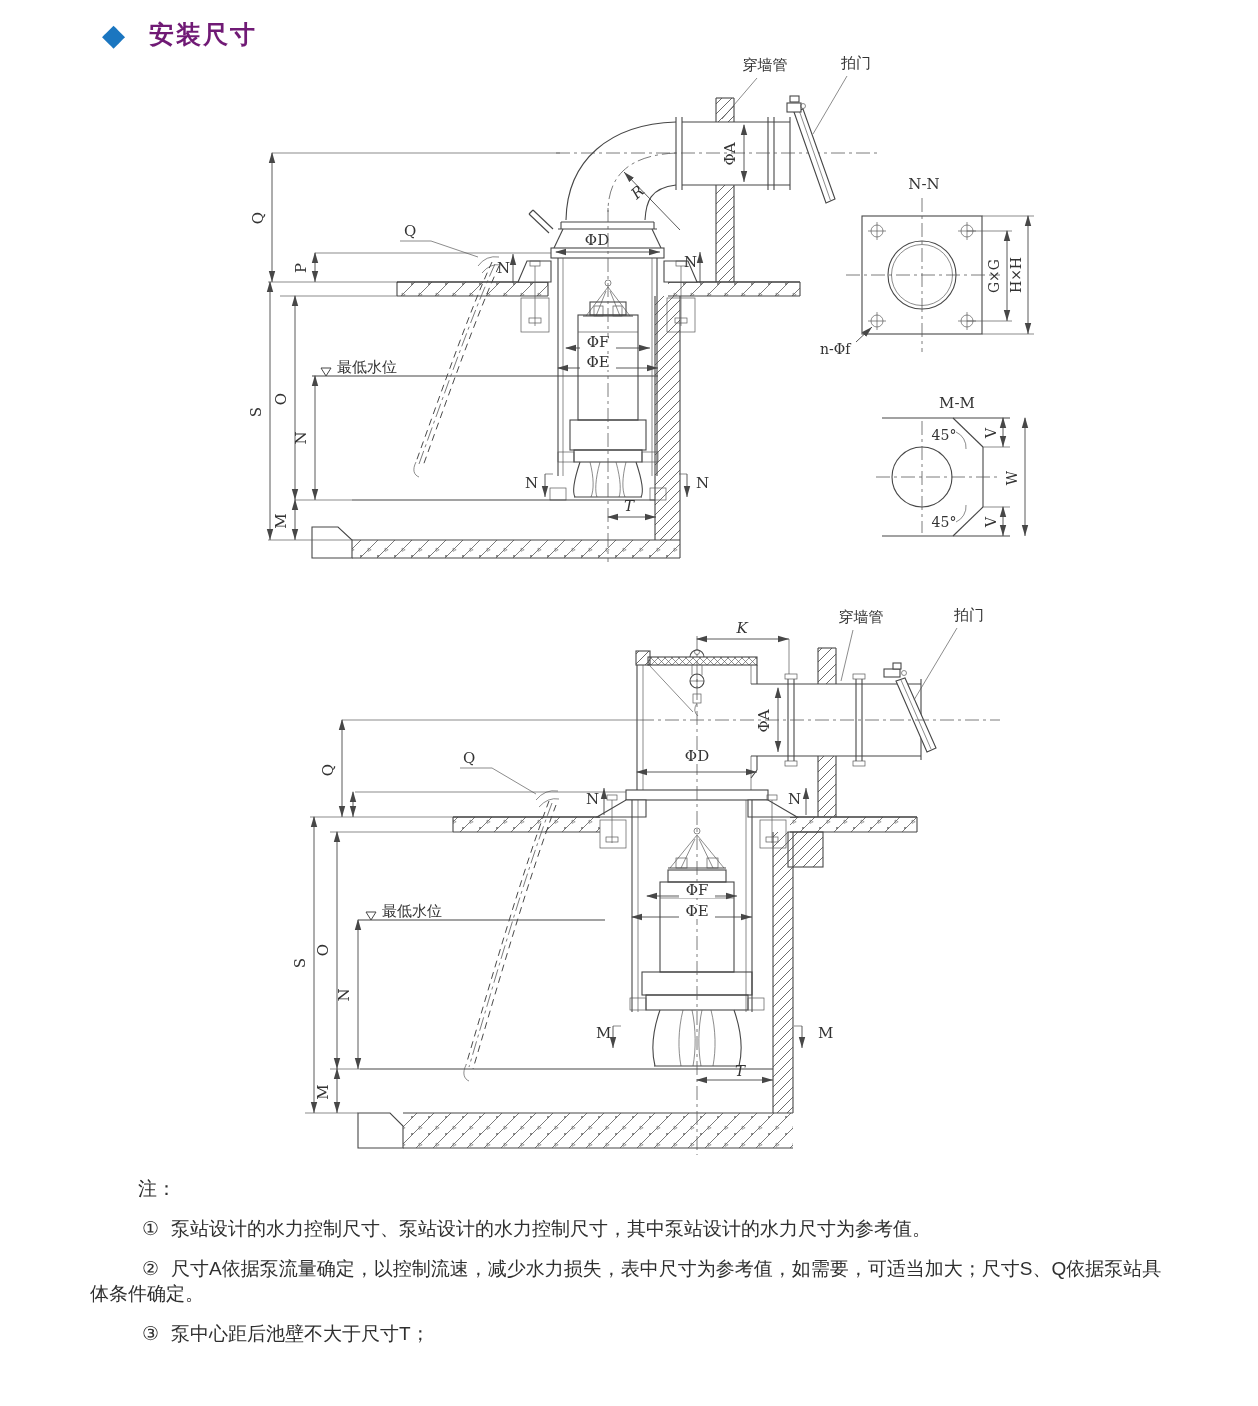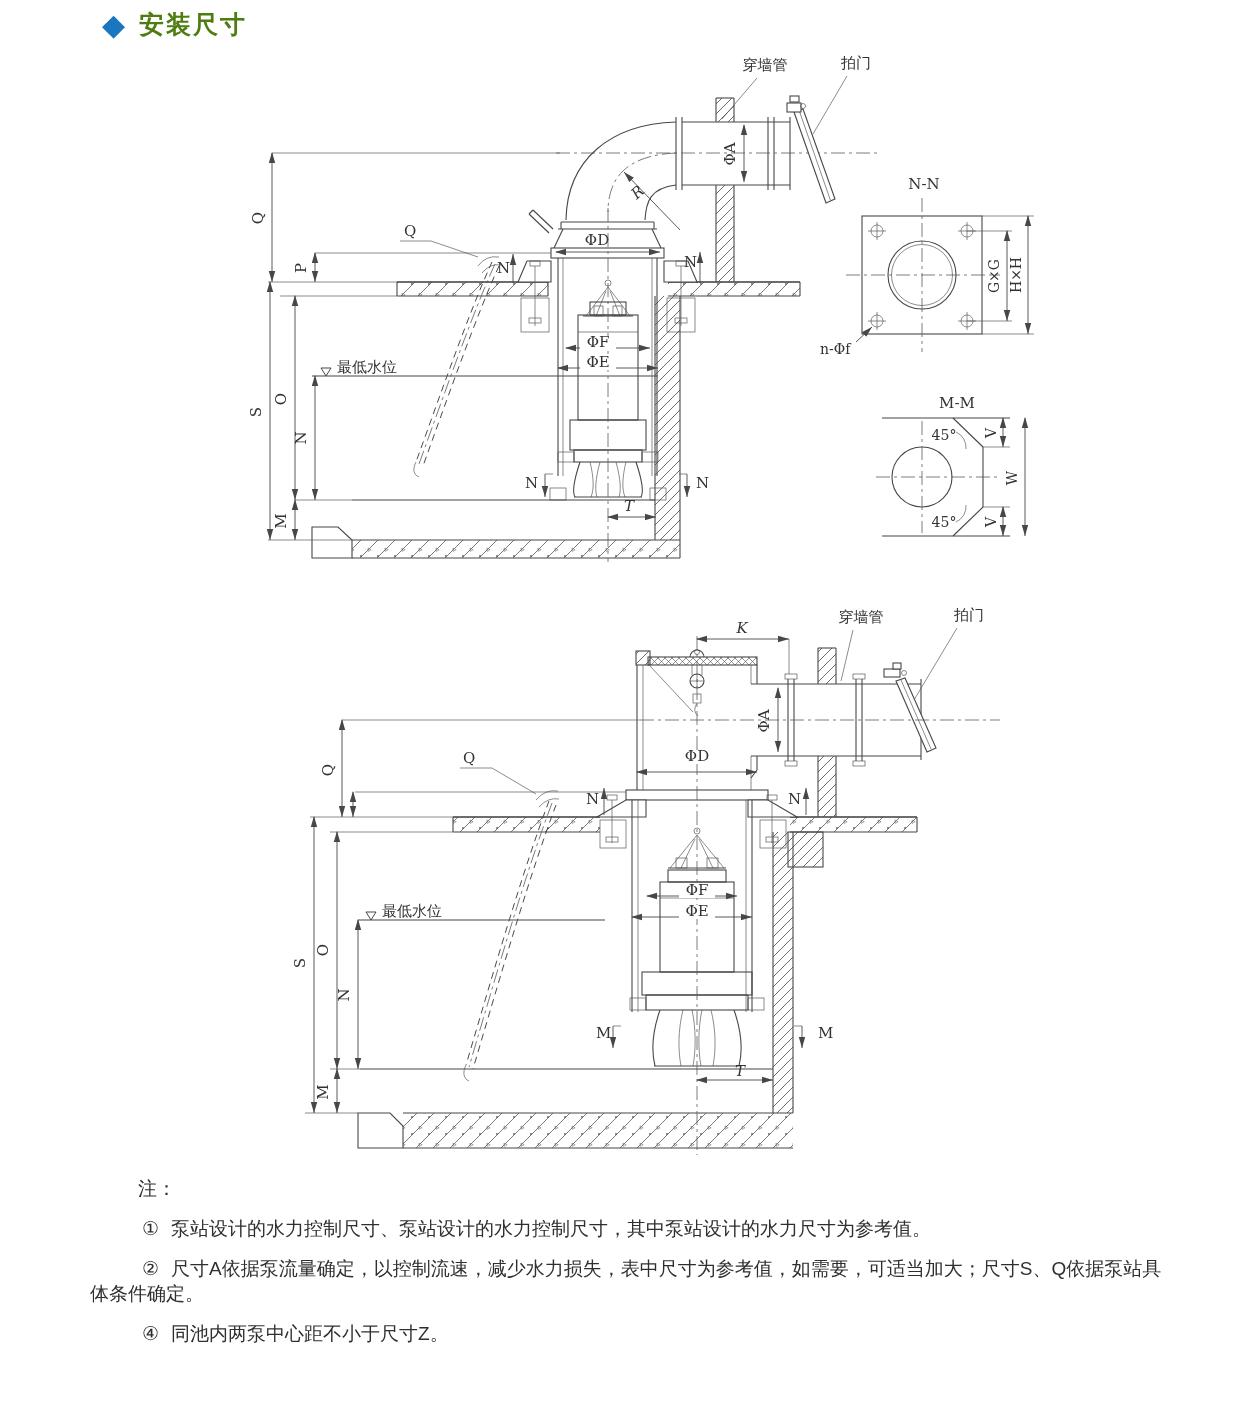--- a/index.html
+++ b/index.html
@@ -1,20 +1,20 @@
 <!DOCTYPE html>
 <html><head>
 <meta charset="utf-8">
 <style>
   html,body{margin:0;padding:0;background:#fff;width:1258px;height:1406px;overflow:hidden;
     font-family:"Liberation Sans",sans-serif;}
   .page{position:relative;width:1258px;height:1406px;background:#fff;}
   .title{position:absolute;left:102px;top:6px;display:flex;align-items:center;gap:12px;}
   .title .diamond{color:#1b76c0;font-size:30px;line-height:1;}
-  .title h1{margin:2px;font-size:25px;font-weight:bold;color:#4d7c0f;letter-spacing:2px;}
+  .title h1{margin:12px;font-size:25px;font-weight:bold;color:#701a75;letter-spacing:2px;}
   .drawings{position:absolute;left:0;top:0;}
   .notes{position:absolute;left:0;top:1176px;width:1168px;font-size:19px;line-height:1.32;color:#2f2f2f;font-weight:500;}
   .notes-heading{margin:0 0 0 138px;}
   .note{margin:15px 0 0 90px;text-indent:52px;}
   .note .num{margin-right:12px;}
   
   .s{stroke:#474747;stroke-width:1.1;fill:none;}
   .s2{stroke:#3d3d3d;stroke-width:1.7;fill:none;}
   .t{stroke:#5a5a5a;stroke-width:0.7;fill:none;}
   .cl{stroke:#5a5a5a;stroke-width:0.8;fill:none;stroke-dasharray:14 4 3 4;}
@@ -509,16 +509,16 @@
         <path class="dash" d="M556,805 C530,874 501,974 473,1069"></path>
         <path class="t" d="M466,1065 c-4,8 -2,14 3,16"></path>
       </g>
     </g>
   </svg>
 
   <div class="notes">
     <p class="notes-heading">注：</p>
     <p class="note"><span class="num">①</span><span>泵站设计的水力控制尺寸、泵站设计的水力控制尺寸，其中泵站设计的水力尺寸为参考值。</span></p>
     <p class="note"><span class="num">②</span><span>尺寸A依据泵流量确定，以控制流速，减少水力损失，表中尺寸为参考值，如需要，可适当加大；尺寸S、Q依据泵站具体条件确定。</span></p>
-    <p class="note"><span class="num">④</span><span>同池内两泵中心距不小于尺寸Z。</span></p>
+    <p class="note"><span class="num">③</span><span>泵中心距后池壁不大于尺寸T；</span></p>
   </div>
 
 </div>
 
 </body></html>

